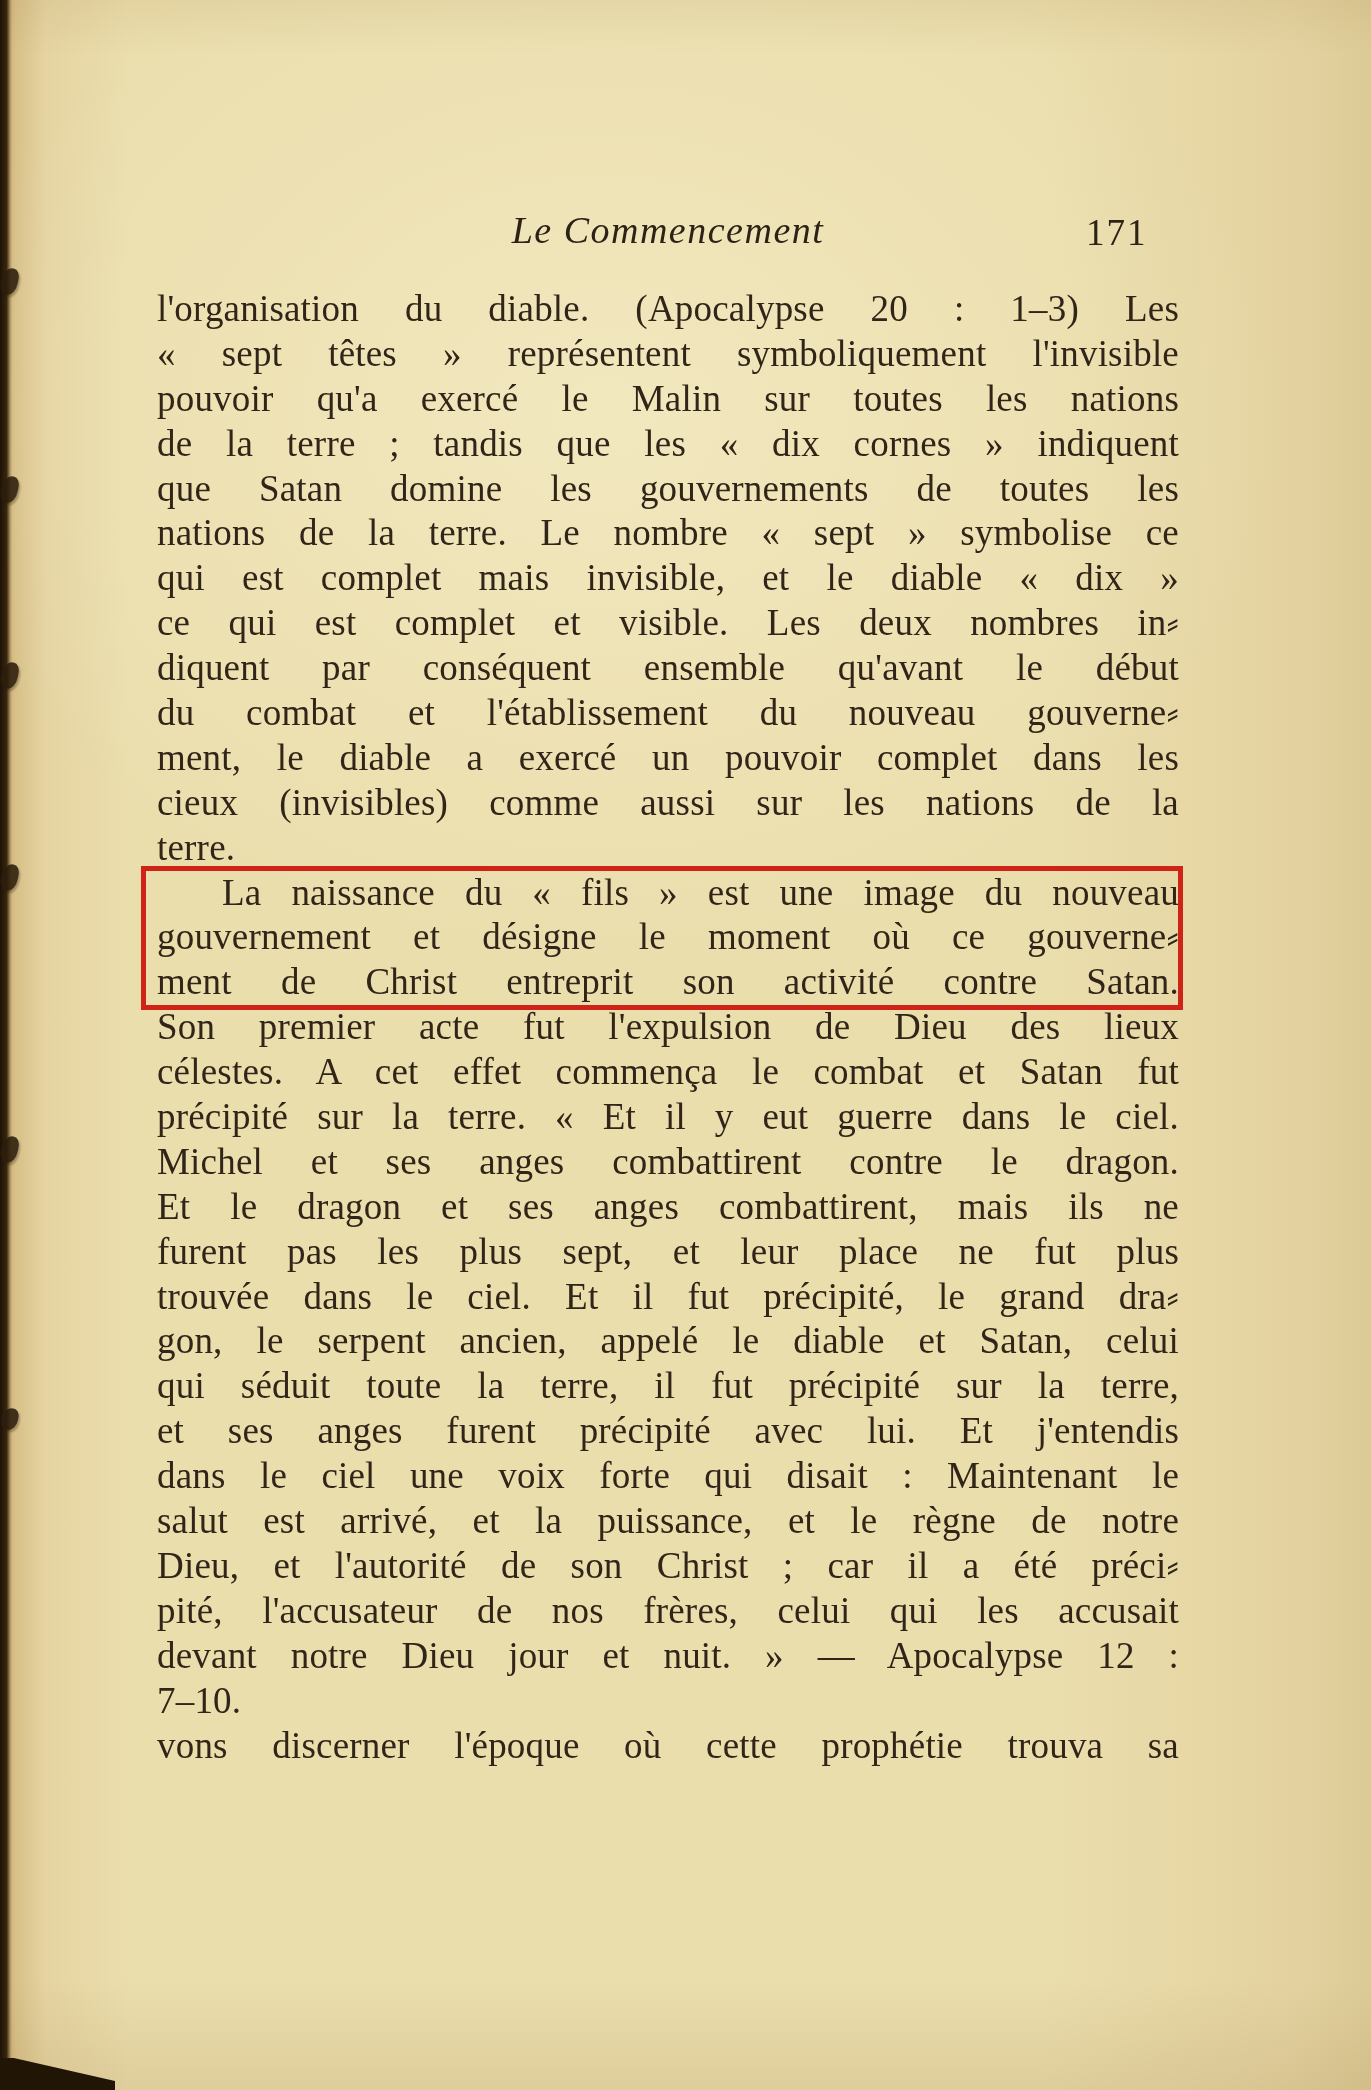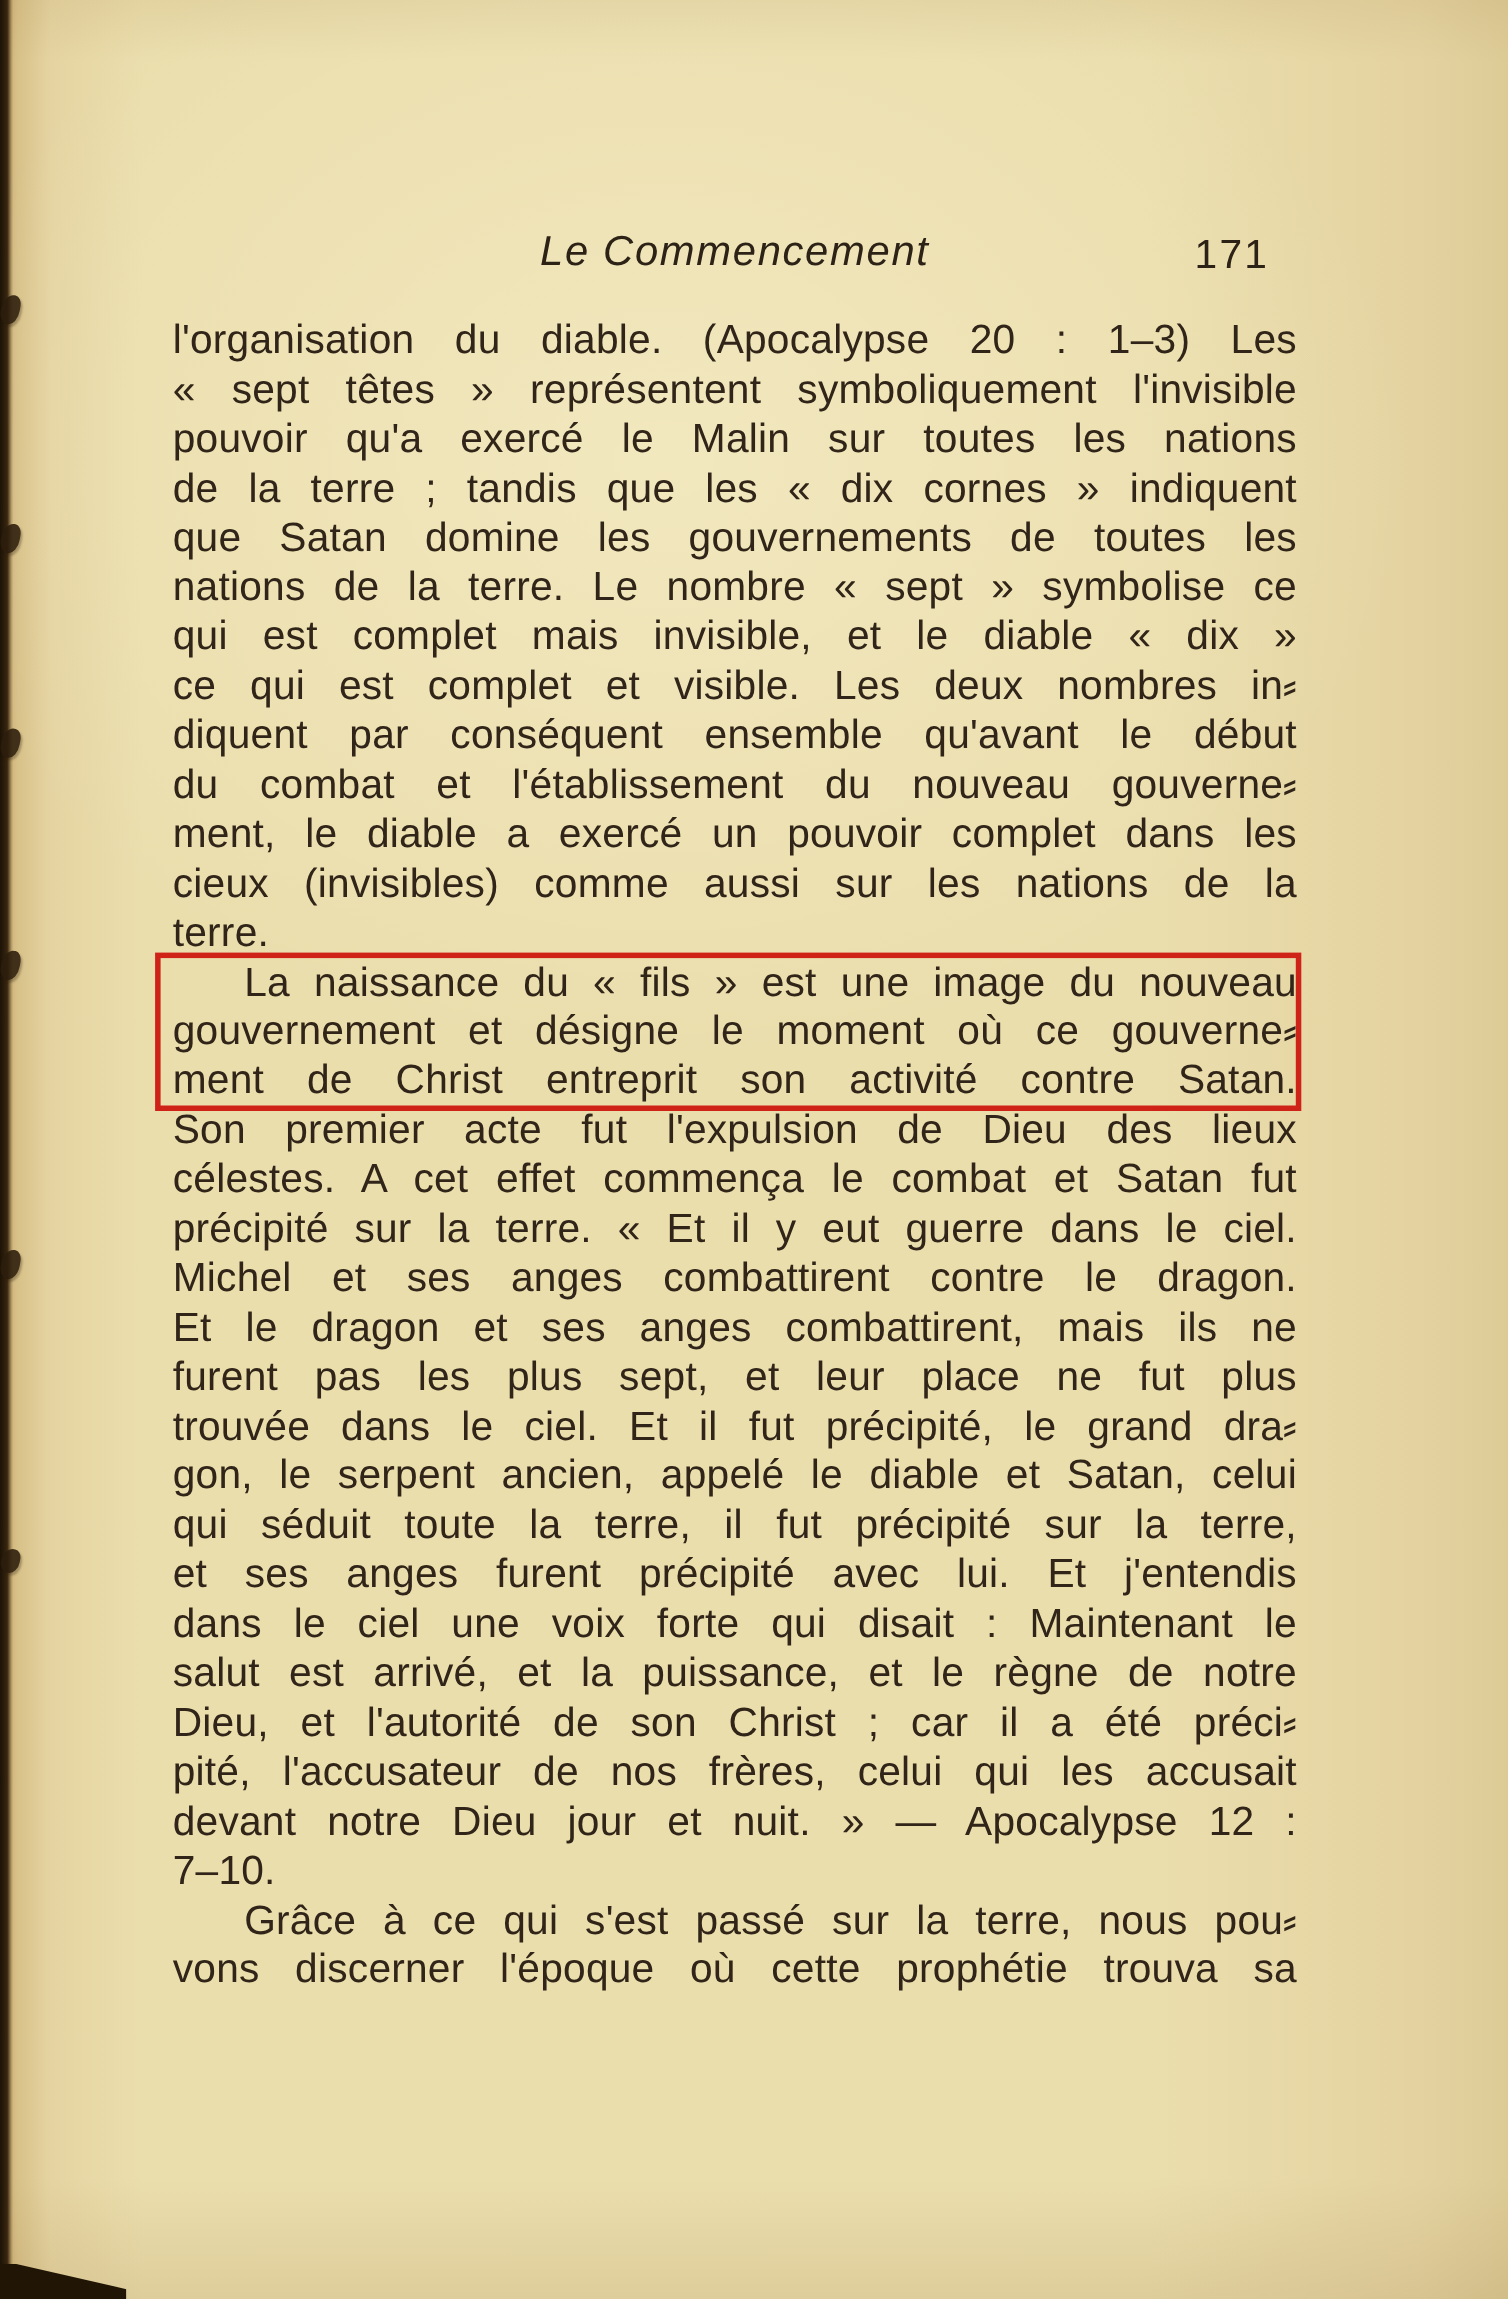--- a/index.html
+++ b/index.html
@@ -1,20 +1,20 @@
 <!DOCTYPE html>
 <html><head>
 <meta charset="utf-8">
 <style>
   html,body{margin:0;padding:0;background:#6b5a3a;}
   .page{
     position:relative;
     width:1371px;height:2090px;
     overflow:hidden;
-    font-family:Liberation Sans, sans-serif;
+    font-family:Liberation Serif, serif;
     background:
       radial-gradient(ellipse 950px 760px at 44% 20%, rgba(255,250,222,0.35), rgba(255,250,222,0) 72%),
       linear-gradient(180deg, rgba(150,115,55,0.10) 0px, rgba(150,115,55,0) 55px, rgba(150,115,55,0) 1980px, rgba(140,105,50,0.14) 2090px),
       linear-gradient(90deg, #c3a269 0px, #d8c189 16px, #e5d4a2 46px, #ebdead 130px, #ebdead 76%, #e4d3a1 94%, #ddcb96 100%),
       #e8daa9;
   }
   
   .binding{
     position:absolute;left:0;top:0;width:12px;height:100%;
     background:linear-gradient(90deg,#1c1206 0%,#38260f 55%,rgba(70,50,22,0.25) 85%,rgba(70,50,22,0) 100%);
@@ -104,20 +104,19 @@
       <div class="ln">qui séduit toute la terre, il fut précipité sur la terre,</div>
       <div class="ln">et ses anges furent précipité avec lui. Et j'entendis</div>
       <div class="ln">dans le ciel une voix forte qui disait : Maintenant le</div>
       <div class="ln">salut est arrivé, et la puissance, et le règne de notre</div>
       <div class="ln">Dieu, et l'autorité de son Christ ; car il a été préci⸗</div>
       <div class="ln">pité, l'accusateur de nos frères, celui qui les accusait</div>
       <div class="ln">devant notre Dieu jour et nuit. » — Apocalypse 12 :</div>
       <div class="ln end">7–10.</div>
     </div>
     <div>
-      <div class="ln indent">Grâce à ce qui s'est passé sur la terre, nous pou⸗</div>
       <div class="ln">vons discerner l'époque où cette prophétie trouva sa</div>
     </div>
   </div>
 
   <div class="hlbox"></div>
 
 </div>
 
 </body></html>

